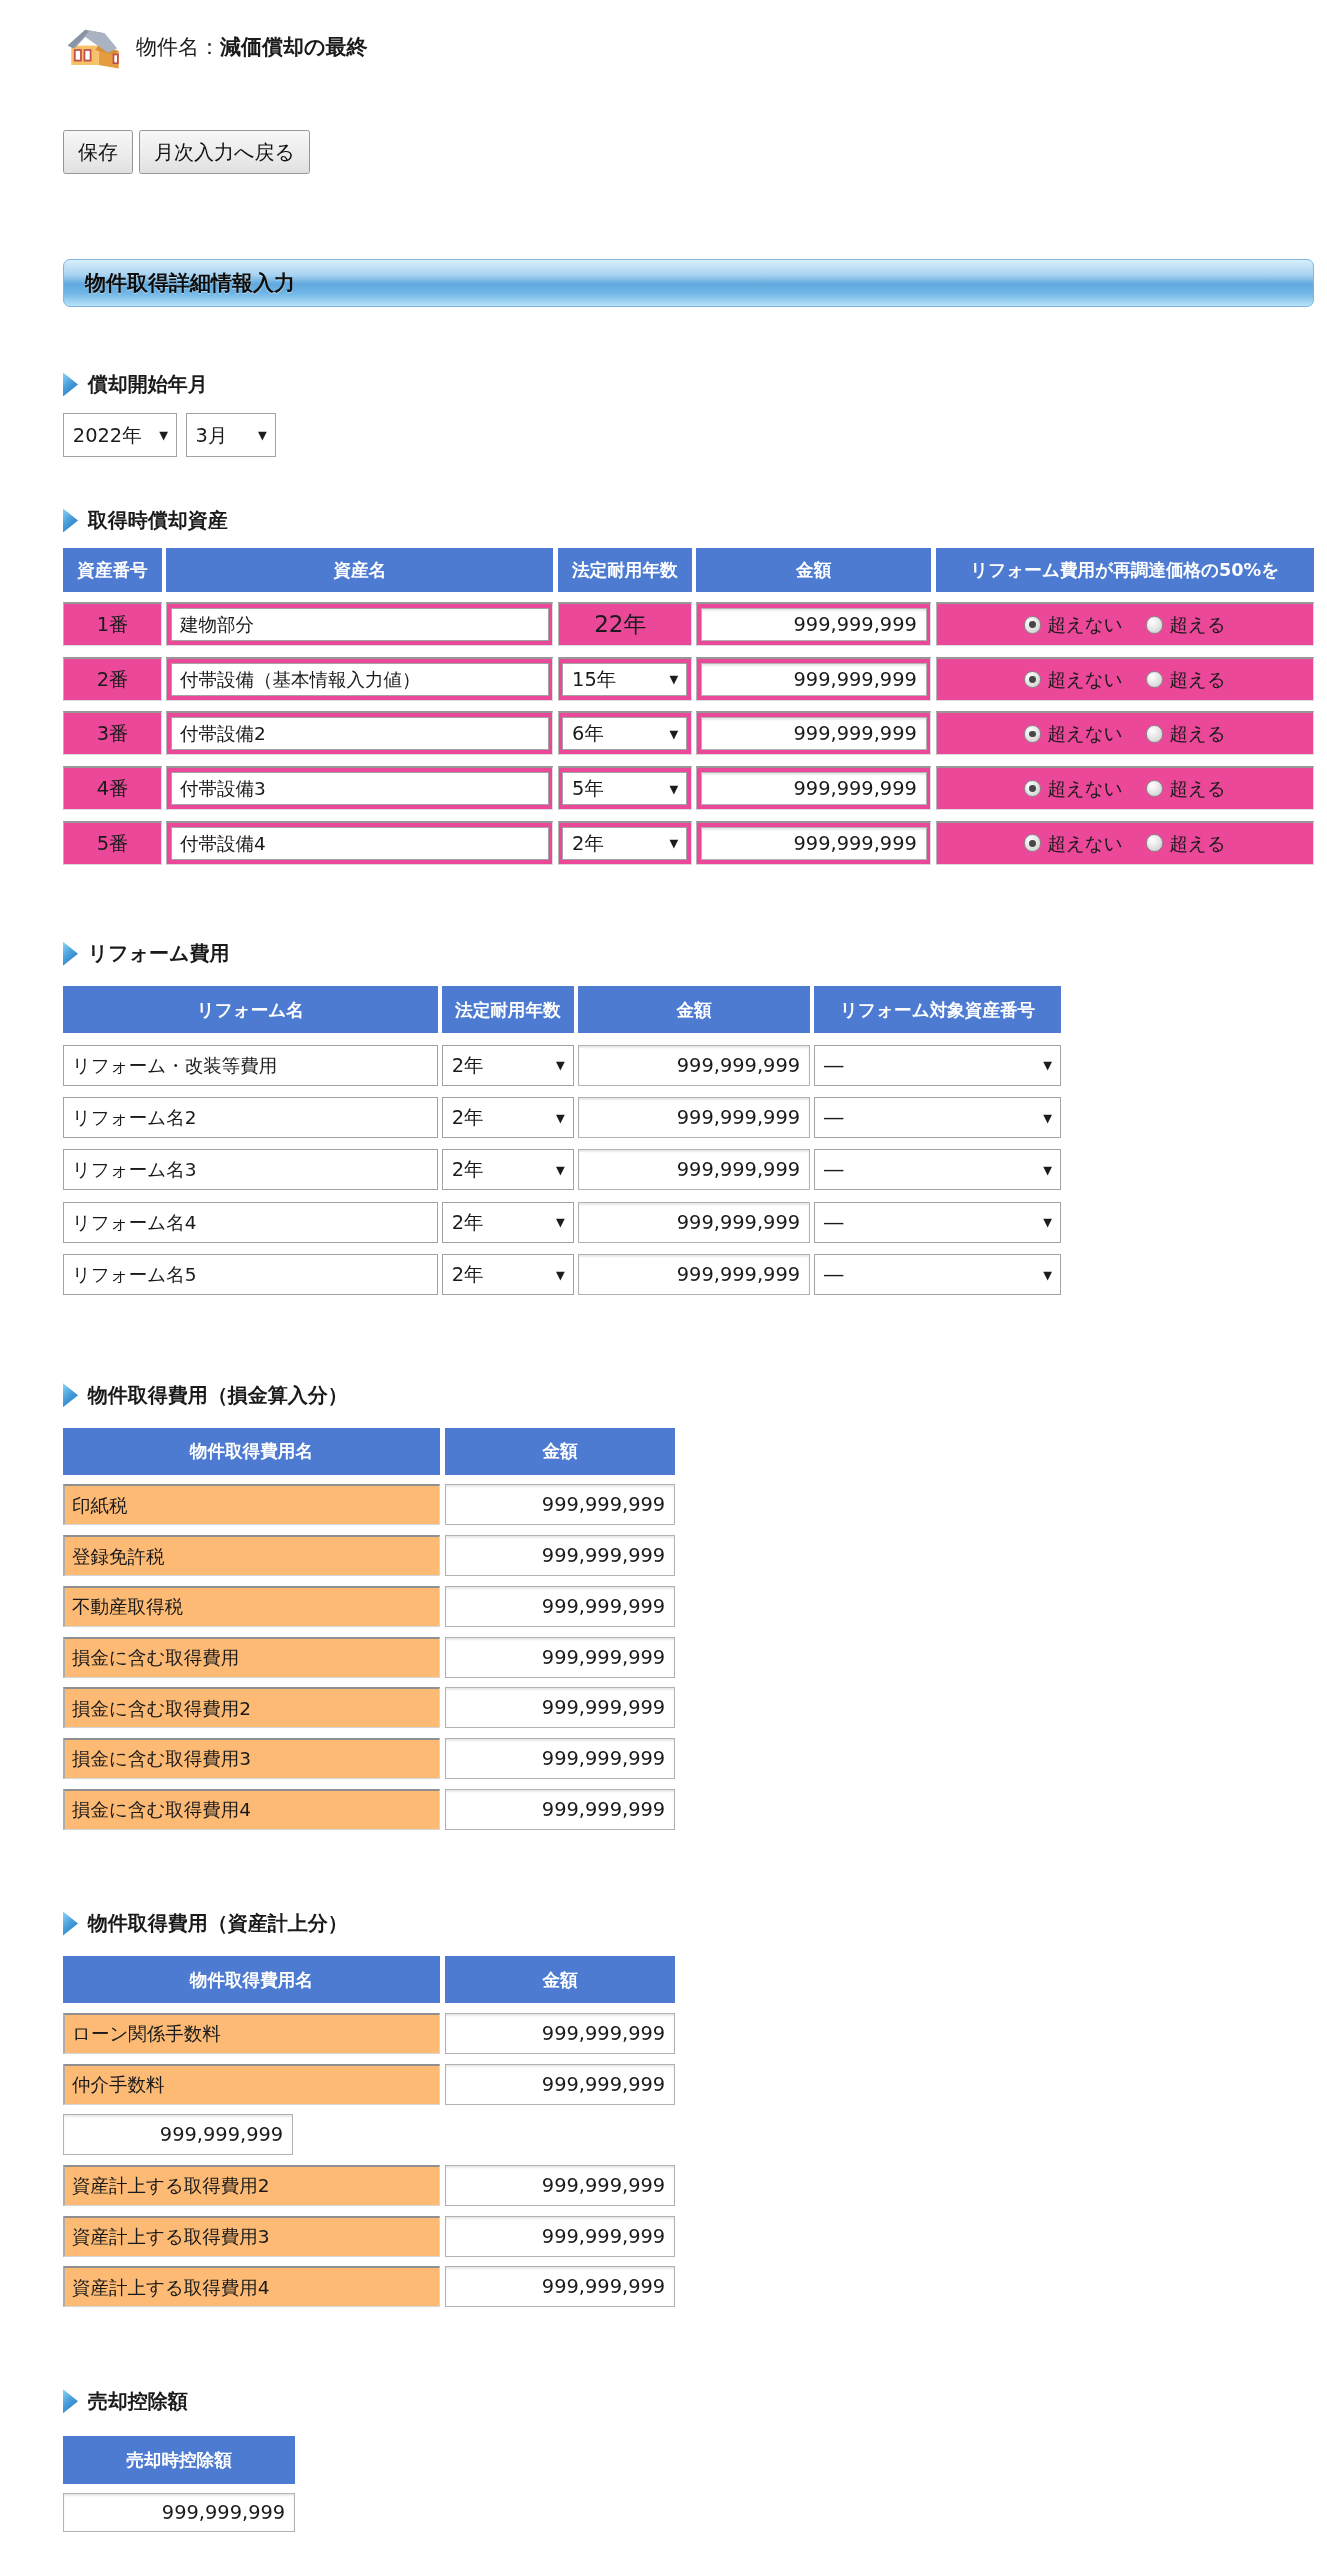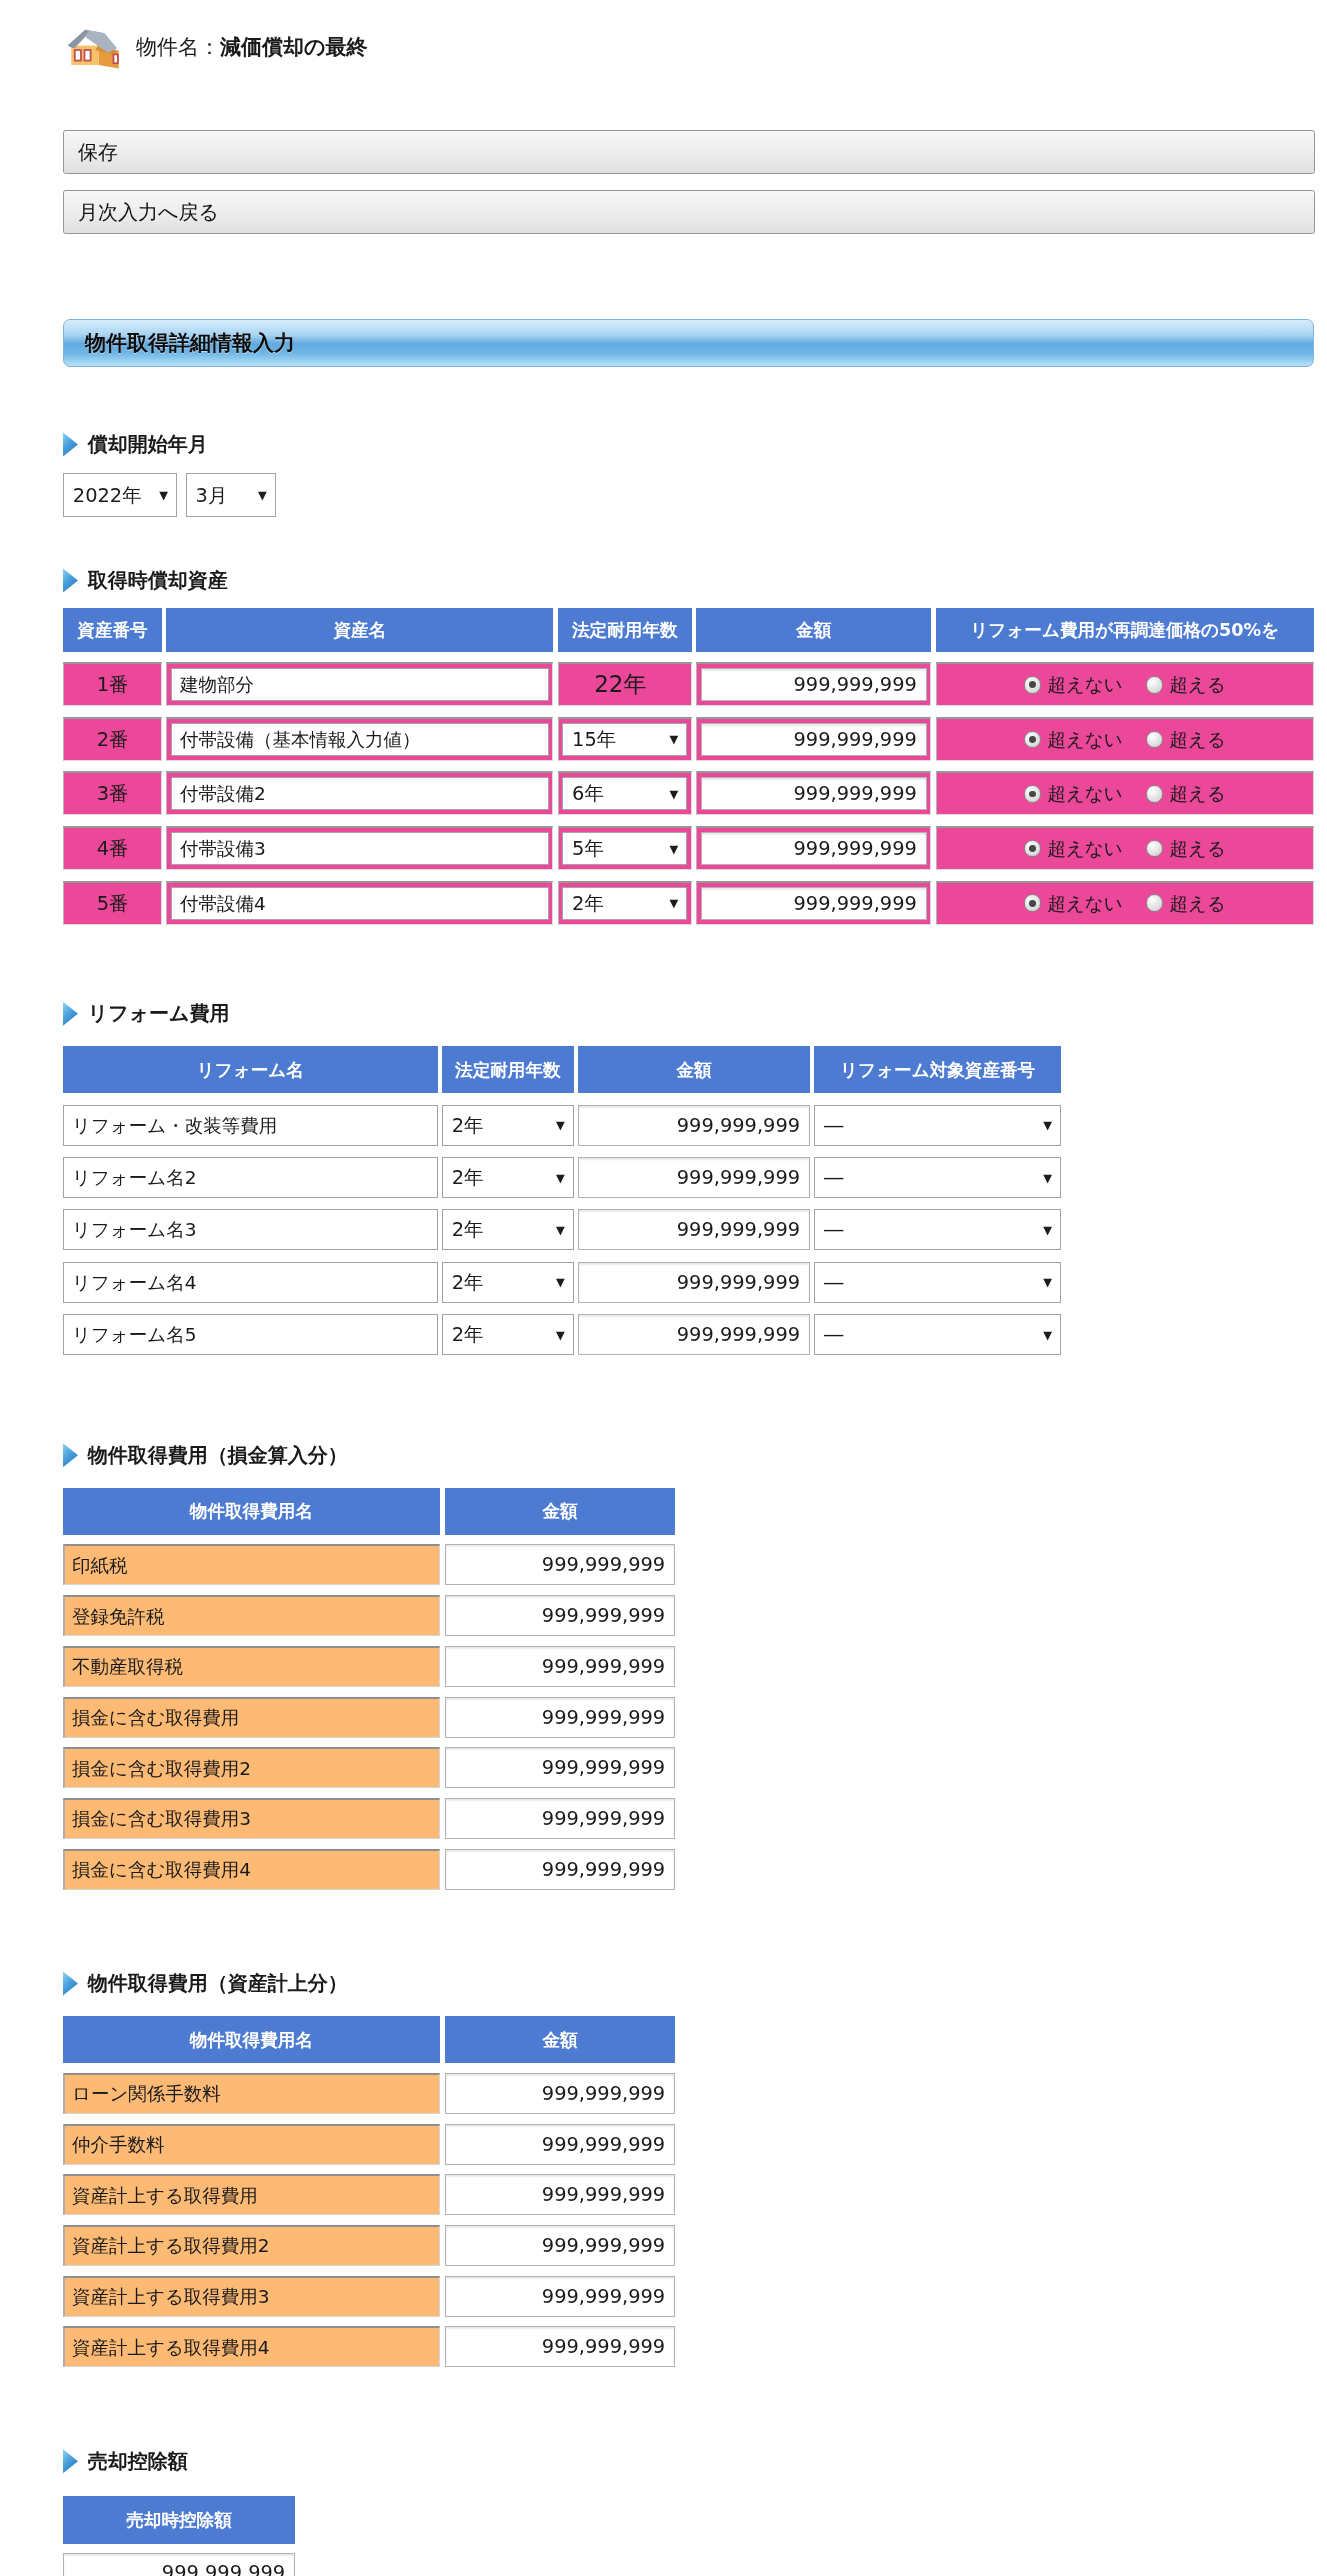--- a/index.html
+++ b/index.html
@@ -12,21 +12,21 @@
     overflow-x:hidden;
   }
   .page { padding:19.4px 13.2px 37px 63px; }
 
   
   .prop-header { display:flex; align-items:center; gap:12.3px; margin-left:2.6px; }
   .prop-title { font-size:21px; }
   .prop-title .bold { font-weight:bold; }
 
   
-  .toolbar { display:flex; gap:16px; margin-top:56px;flex-direction:column; }
+  .toolbar { display:flex; gap:6px; margin-top:56px; }
   .btn {
     height:44px; padding:0 14px;
     font-size:20px; font-family:inherit; color:#111;
     background:linear-gradient(180deg,#f7f7f7 0%,#ececec 55%,#e0e0e0 100%);
     border:0.9px solid #969696; border-radius:2.6px;
     display:flex; align-items:center; cursor:pointer;
   }
 
   
   .banner {
@@ -443,21 +443,20 @@
     </div>
     <div class="trow body">
       <div class="input-3d c-cname">ローン関係手数料</div>
       <div class="input-amount c-camt">999,999,999</div>
     </div>
     <div class="trow body">
       <div class="input-3d c-cname">仲介手数料</div>
       <div class="input-amount c-camt">999,999,999</div>
     </div>
     <div class="trow body">
-      <div class="input-3d c-cname">資産計上する取得費用</div>
       <div class="input-amount c-camt">999,999,999</div>
     </div>
     <div class="trow body">
       <div class="input-3d c-cname">資産計上する取得費用2</div>
       <div class="input-amount c-camt">999,999,999</div>
     </div>
     <div class="trow body">
       <div class="input-3d c-cname">資産計上する取得費用3</div>
       <div class="input-amount c-camt">999,999,999</div>
     </div>

